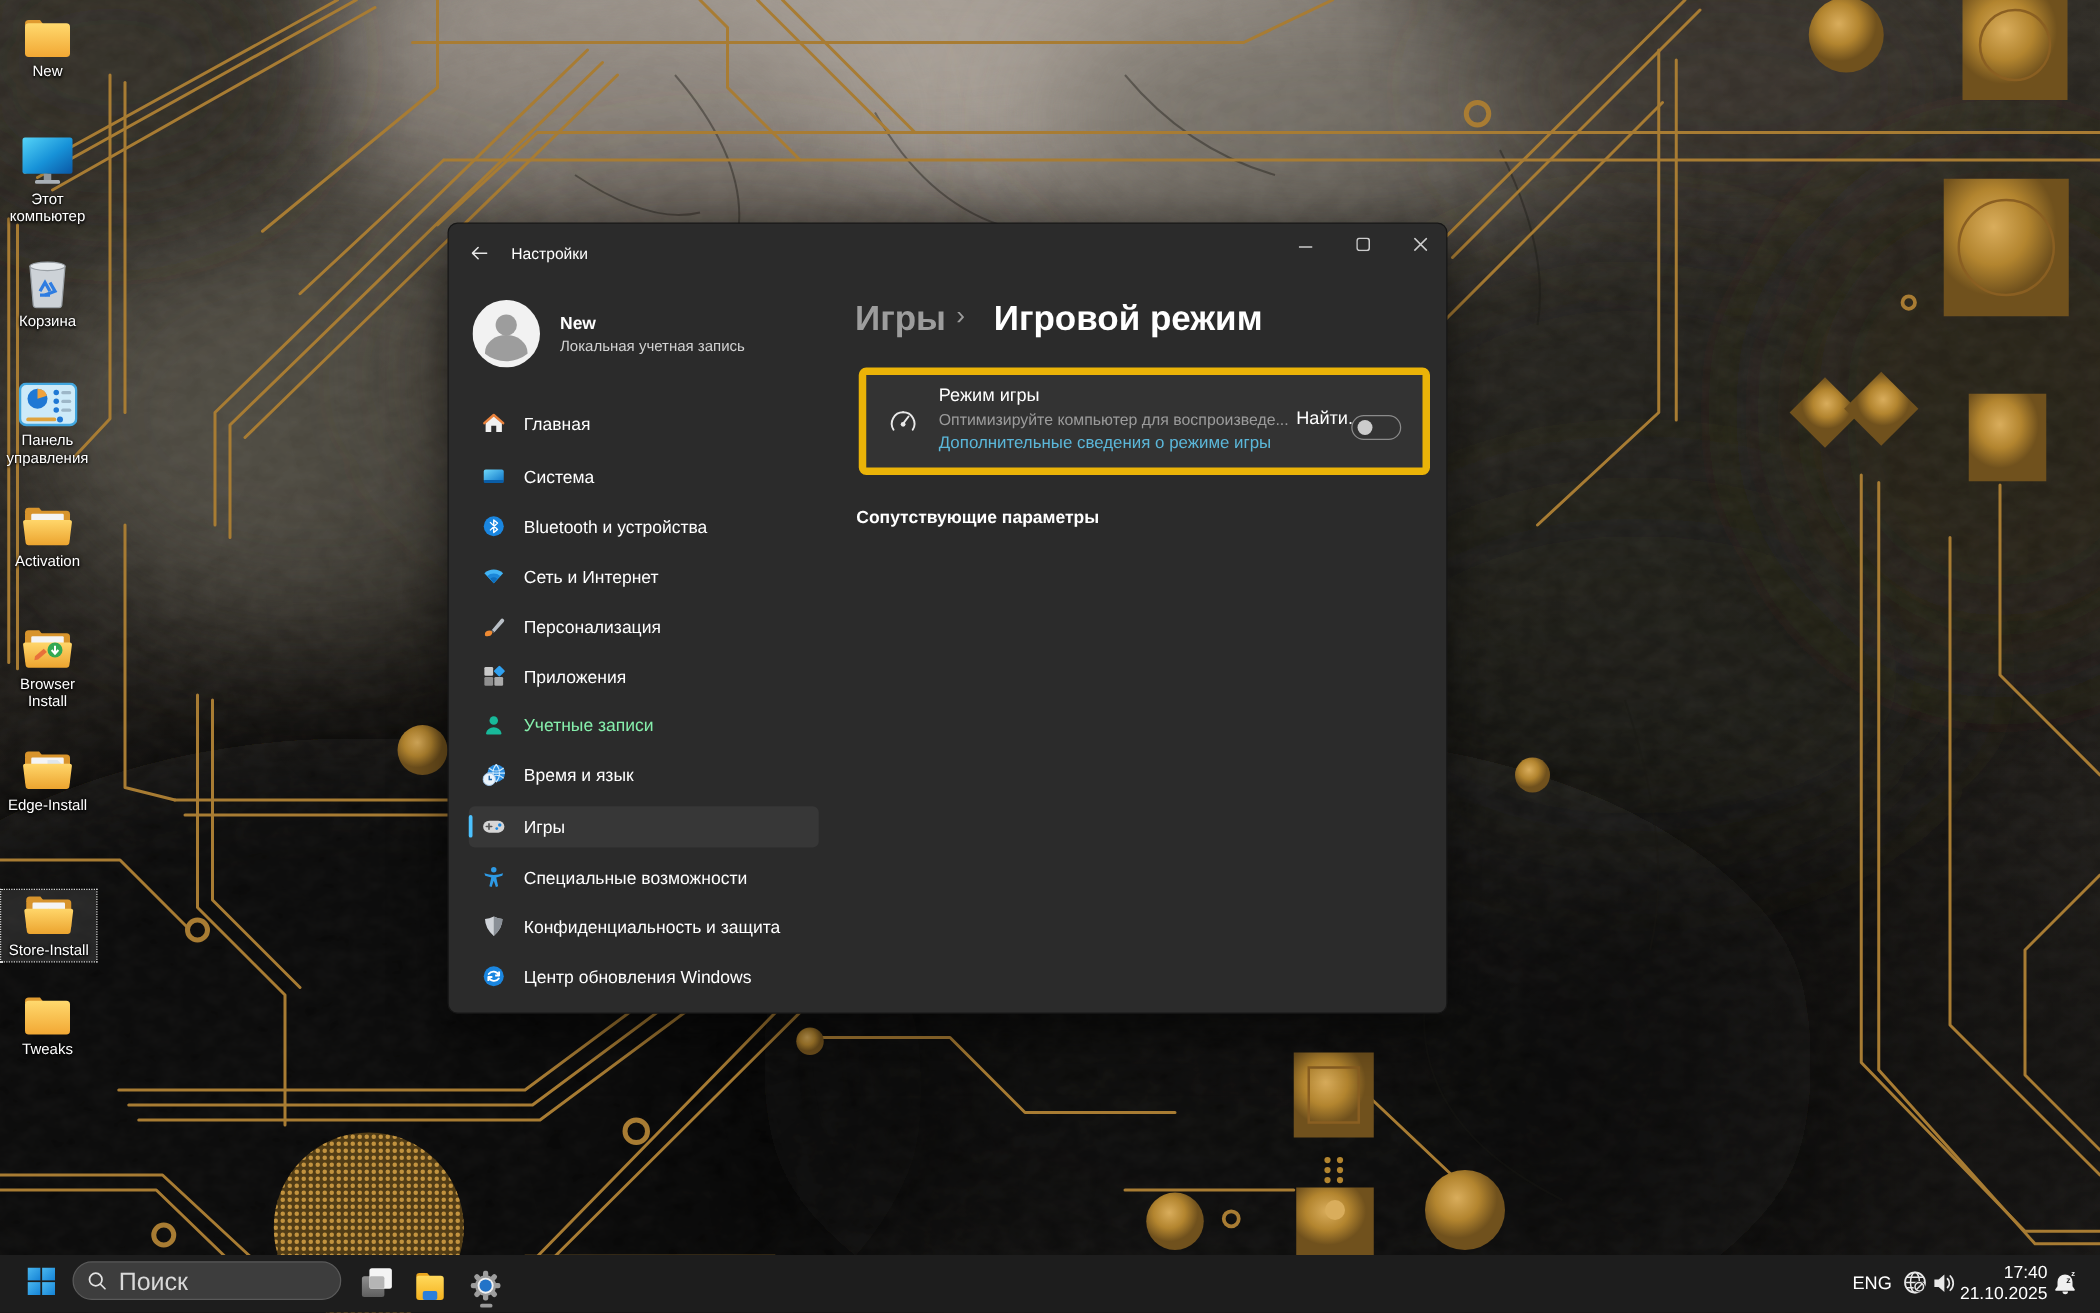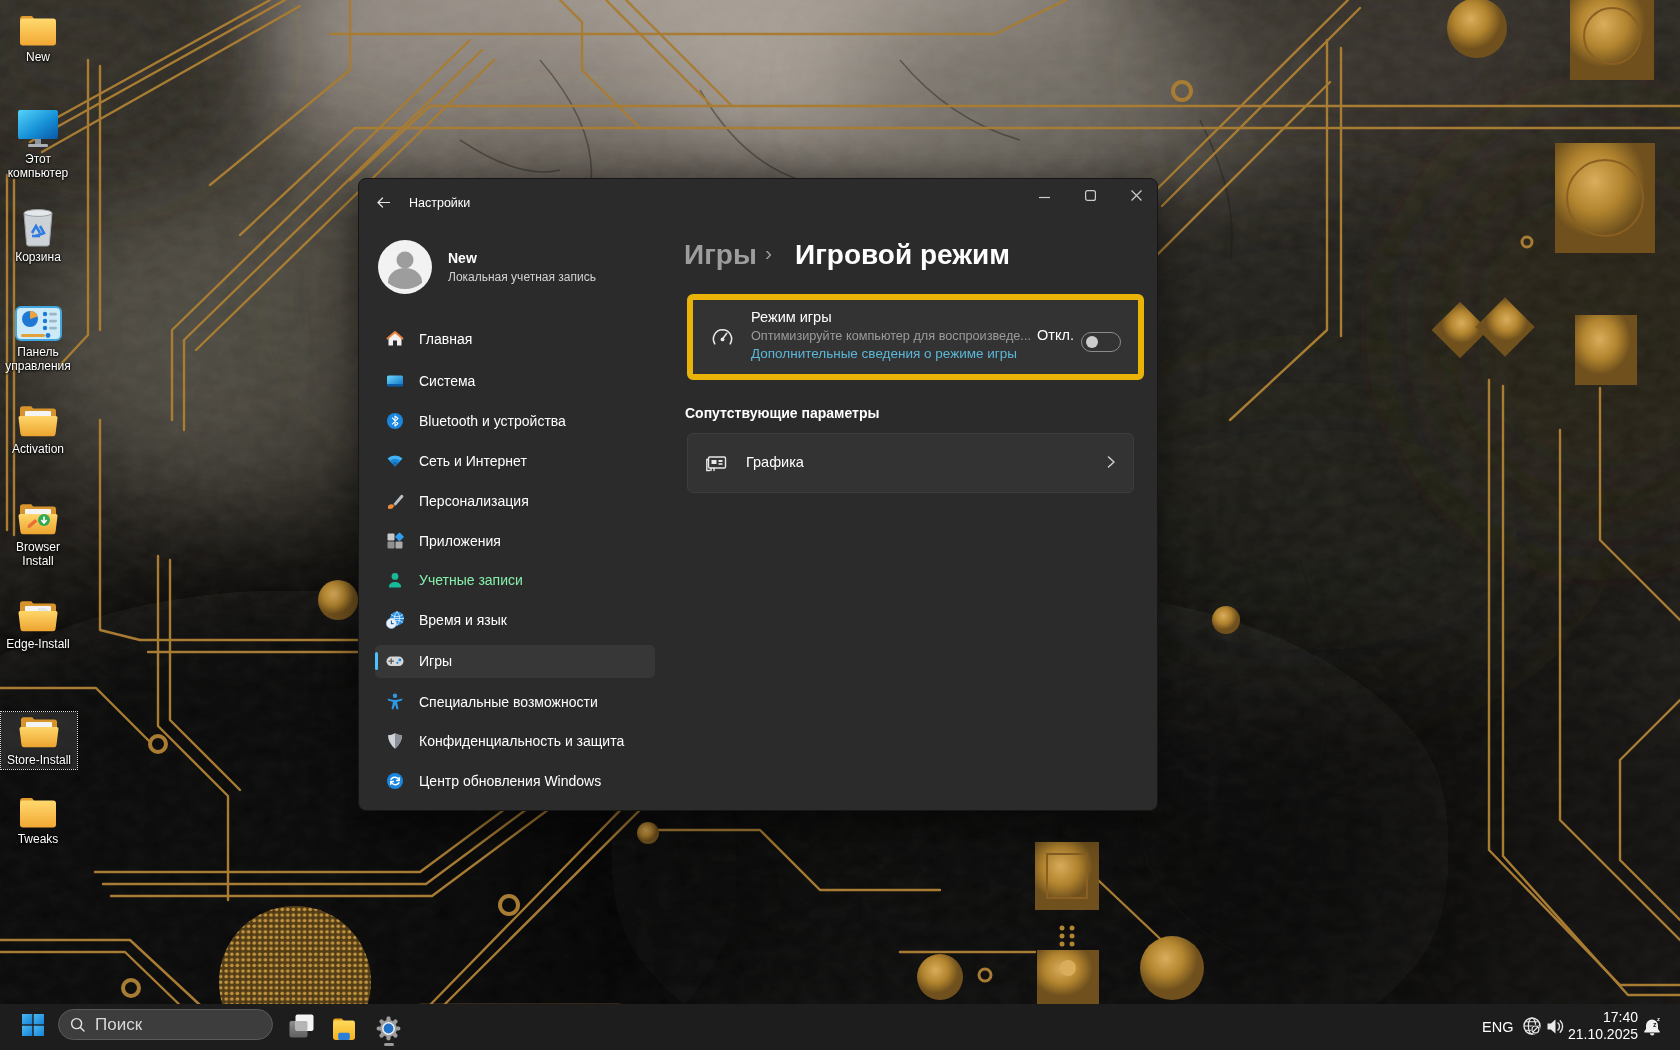--- a/index.html
+++ b/index.html
@@ -285,61 +285,48 @@
   <div class="abs" style="left:328px;top:115px;width:445px;height:74px;background:#333333;border:6px solid #eab308;border-radius:6px;">
     <svg class="abs" style="left:18px;top:26px" width="23" height="23" viewBox="0 0 24 24">
       <path d="M12 4 a9.5 9.5 0 0 1 8 14.6" stroke="#e8e8e8" stroke-width="1.6" fill="none" stroke-linecap="round"></path>
       <path d="M12 4 a9.5 9.5 0 0 0 -8 14.6" stroke="#e8e8e8" stroke-width="1.6" fill="none" stroke-linecap="round"></path>
       <path d="M12 13.5 L16.5 7.5" stroke="#e8e8e8" stroke-width="1.6" stroke-linecap="round"></path>
       <circle cx="12" cy="14" r="2" fill="#e8e8e8"></circle>
     </svg>
     <div class="abs" style="left:58px;top:9px;color:#fff;font-size:14.5px;">Режим игры</div>
     <div class="abs" style="left:58px;top:29px;color:#9b9b9b;font-size:12.7px;white-space:nowrap;">Оптимизируйте компьютер для воспроизведе...</div>
     <div class="abs" style="left:58px;top:46px;color:#5bb7d9;font-size:13.5px;">Дополнительные сведения о режиме игры</div>
-    <div class="abs" style="left:344px;top:27px;color:#fff;font-size:14.5px;">Откл.</div>
+    <div class="abs" style="left:344px;top:27px;color:#fff;font-size:14.5px;">Найти.</div>
     <div class="abs" style="left:388px;top:32px;width:40px;height:20px;border:1px solid #8b8b8b;border-radius:11px;box-sizing:border-box;">
       <div class="abs" style="left:4px;top:3px;width:12px;height:12px;border-radius:50%;background:#cccccc;"></div>
     </div>
   </div>
 
   <div class="abs" style="left:326px;top:226px;color:#fff;font-size:14px;font-weight:bold;">Сопутствующие параметры</div>
 
-  <div class="abs" style="left:328px;top:254px;width:445px;height:58px;background:#333333;border:1px solid #3d3d3d;border-radius:6px;">
-    <svg class="abs" style="left:17px;top:17px" width="24" height="24" viewBox="0 0 24 24">
-      <rect x="3.5" y="6" width="17" height="11" rx="1.2" stroke="#e8e8e8" stroke-width="1.4" fill="none"></rect>
-      <path d="M3.5 8.5 H1.8 V19.5 H4.5 M6 17 V19.5 M9 17 V19.5" stroke="#e8e8e8" stroke-width="1.4" fill="none" stroke-linecap="round"></path>
-      <rect x="6.5" y="9" width="5" height="4" fill="#e8e8e8"></rect>
-      <rect x="13.5" y="9" width="4" height="2" fill="#e8e8e8"></rect>
-      <rect x="13.5" y="12.2" width="4" height="1.6" fill="#e8e8e8"></rect>
-    </svg>
-    <div class="abs" style="left:58px;top:20px;color:#fff;font-size:14.5px;">Графика</div>
-    <svg class="abs" style="left:417px;top:22px" width="12" height="12" viewBox="0 0 12 12">
-      <path d="M3.5 1 L9 6 L3.5 11" stroke="#cfcfcf" stroke-width="1.5" fill="none" stroke-linecap="round" stroke-linejoin="round"></path>
-    </svg>
-  </div>
 </div>
 <div id="taskbar">
   <svg class="abs" style="left:22px;top:10px" width="22" height="22" viewBox="0 0 22 22">
     <defs>
         <linearGradient id="wlg" x1="0" y1="0" x2="1" y2="1">
           <stop offset="0" stop-color="#4ab8f0"></stop>
           <stop offset="1" stop-color="#1583d6"></stop>
         </linearGradient>
       </defs>
     <rect x="0" y="0" width="10.3" height="10.3" fill="url(#wlg)"></rect>
     <rect x="11.7" y="0" width="10.3" height="10.3" fill="url(#wlg)"></rect>
     <rect x="0" y="11.7" width="10.3" height="10.3" fill="url(#wlg)"></rect>
     <rect x="11.7" y="11.7" width="10.3" height="10.3" fill="url(#wlg)"></rect>
   </svg>
   <div class="abs" style="left:58px;top:5px;width:213px;height:29px;background:#3d3d3d;border:1px solid #5a5a5a;border-radius:16px;">
     <svg class="abs" style="left:11px;top:7px" width="16" height="16" viewBox="0 0 16 16">
       <circle cx="6.6" cy="6.6" r="5" stroke="#e2e2e2" stroke-width="1.4" fill="none"></circle>
       <path d="M10.4 10.4 L14 14" stroke="#e2e2e2" stroke-width="1.4" stroke-linecap="round"></path>
     </svg>
-    <div class="abs" style="left:36px;top:5px;color:#d8d8d8;font-size:17px;">Поиск</div>
+    <div class="abs" style="left:36px;top:5px;color:#d8d8d8;font-size:20px;">Поиск</div>
   </div>
   <svg class="abs" style="left:289px;top:10px" width="25" height="24" viewBox="0 0 25 24">
     <defs>
         <linearGradient id="tvg" x1="0" y1="0" x2="0" y2="1">
           <stop offset="0" stop-color="#8f8f8f"></stop>
           <stop offset="1" stop-color="#5f5f5f"></stop>
         </linearGradient>
       </defs>
     <rect x="0.5" y="7" width="18" height="16.5" rx="2" fill="url(#tvg)"></rect>
     <rect x="6.5" y="0.5" width="18" height="16.5" rx="2" fill="#f4f4f4"></rect>

